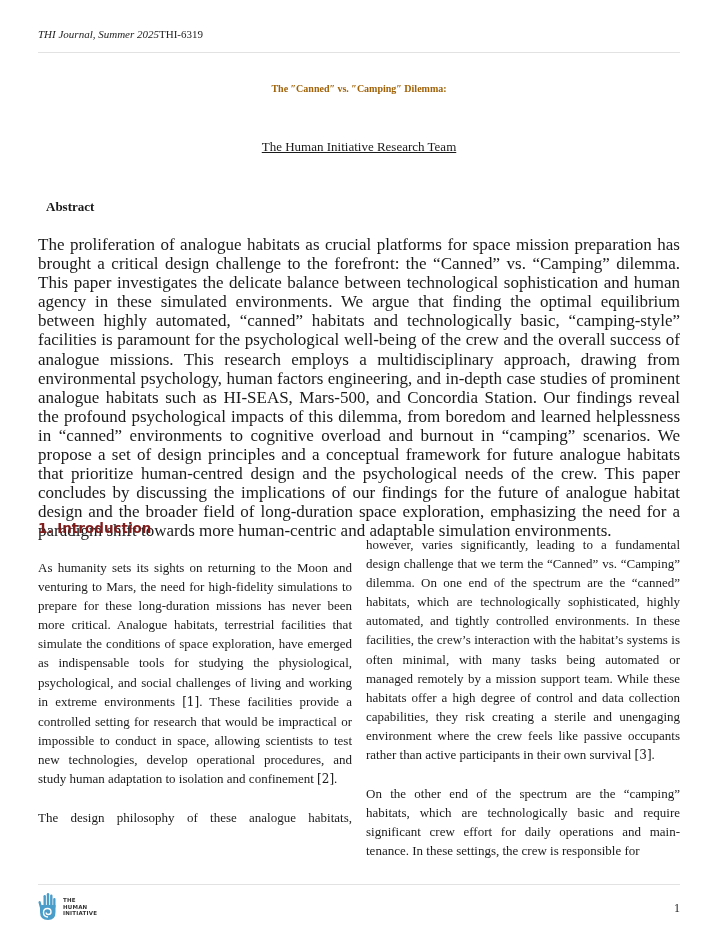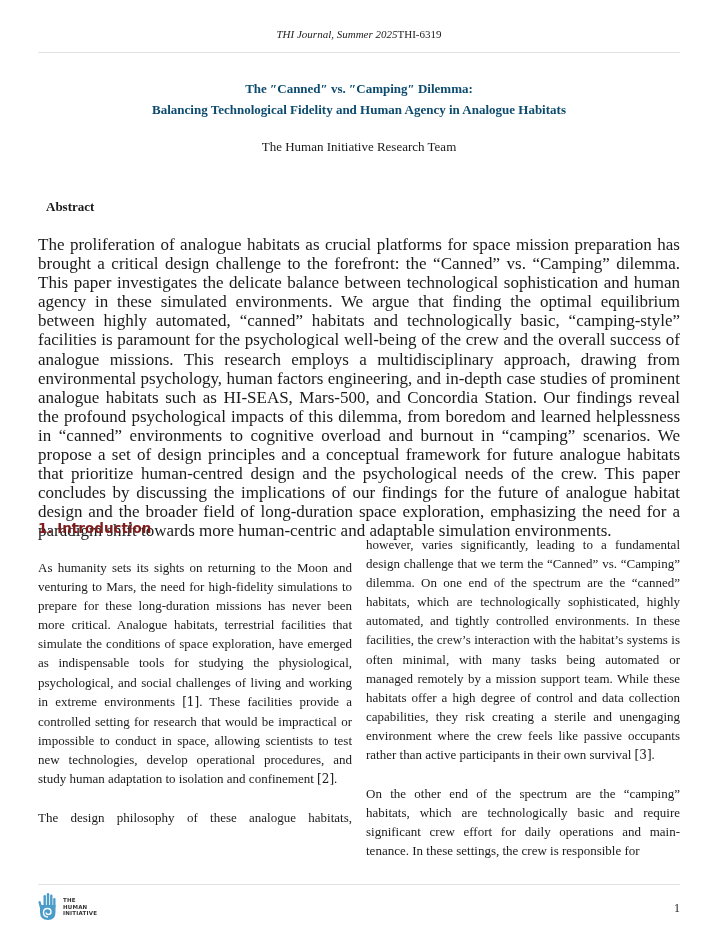--- a/index.html
+++ b/index.html
@@ -3,36 +3,36 @@
   <meta charset="utf-8">
   <style>
     html, body { margin: 0; padding: 0; background: #ffffff; }
     body {
       width: 720px; height: 935px; position: relative; overflow: hidden;
       color: #1a1a1a;
       font-family: "Liberation Serif", "DejaVu Serif", serif;
     }
     .running-head {
       position: absolute; left: 38px; right: 40px; top: 27px;
-      display: flex; justify-content: center;
+      display: flex; justify-content: flex-start;
       font-size: 11px; line-height: 14px; color: #222;
     }
     .running-head .journal { font-style: italic; }
     .head-rule {
       position: absolute; left: 38px; right: 40px; top: 52px;
       border-top: 1px solid #e2e2e2;
     }
     .title {
       position: absolute; left: 38px; right: 40px; top: 78px;
-      text-align: center; font-weight: bold; font-size: 13px; line-height: 21px;
-      color: #0c4a6e;
+      text-align: center; font-weight: bold; font-size: 10px; line-height: 21px;
+      color: #a16207;
     }
     .authors {
       position: absolute; left: 38px; right: 40px; top: 137px;
-      text-align: center; font-size: 13px; line-height: 19px;
+      text-align: center; font-size: 13px; line-height: 19px; text-decoration: underline;
     }
     .abstract-heading {
       position: absolute; left: 46px; top: 198px;
       font-weight: bold; font-size: 13px; line-height: 18px;
     }
     .abstract-body {
       position: absolute; left: 38px; right: 40px; top: 235px;
       font-size: 17px; line-height: 19.1px; text-align: justify;
       hyphens: manual;
     }
@@ -71,21 +71,20 @@
 <body>
 
 <div class="running-head">
   <span class="journal">THI Journal, Summer 2025</span>
   <span>THI-6319</span>
 </div>
 <div class="head-rule"></div>
 
 <div class="title">
   <div>The ″Canned″ vs. ″Camping″ Dilemma:</div>
-  <div>Balancing Technological Fidelity and Human Agency in Analogue Habitats</div>
 </div>
 
 <div class="authors">
   <div>The Human Initiative Research Team</div>
 </div>
 
 <div class="abstract-heading">Abstract</div>
 <div class="abstract-body">The proliferation of analogue habitats as crucial platforms for space mission preparation has brought a critical design challenge to the forefront: the “Canned” vs. “Camping” dilemma. This paper investigates the delicate balance between technological sophistication and human agency in these simulated environments. We argue that finding the optimal equilibrium between highly automated, “canned” habitats and technologically basic, “camping-style” facilities is paramount for the psychological well-being of the crew and the overall success of analogue missions. This research employs a multidisciplinary approach, drawing from environmental psy­chology, human factors engineering, and in-depth case studies of prominent analogue habitats such as HI-SEAS, Mars-500, and Concordia Station. Our findings reveal the profound psychological impacts of this dilem­ma, from boredom and learned helplessness in “canned” environments to cognitive overload and burnout in “camping” scenarios. We propose a set of design principles and a conceptual framework for future analogue habitats that prioritize human-centred design and the psychological needs of the crew. This paper concludes by discussing the implications of our findings for the future of analogue habitat design and the broader field of long-duration space exploration, emphasizing the need for a paradigm shift towards more human-centric and adaptable simulation environments.</div>
 
 <div class="col col-left">

